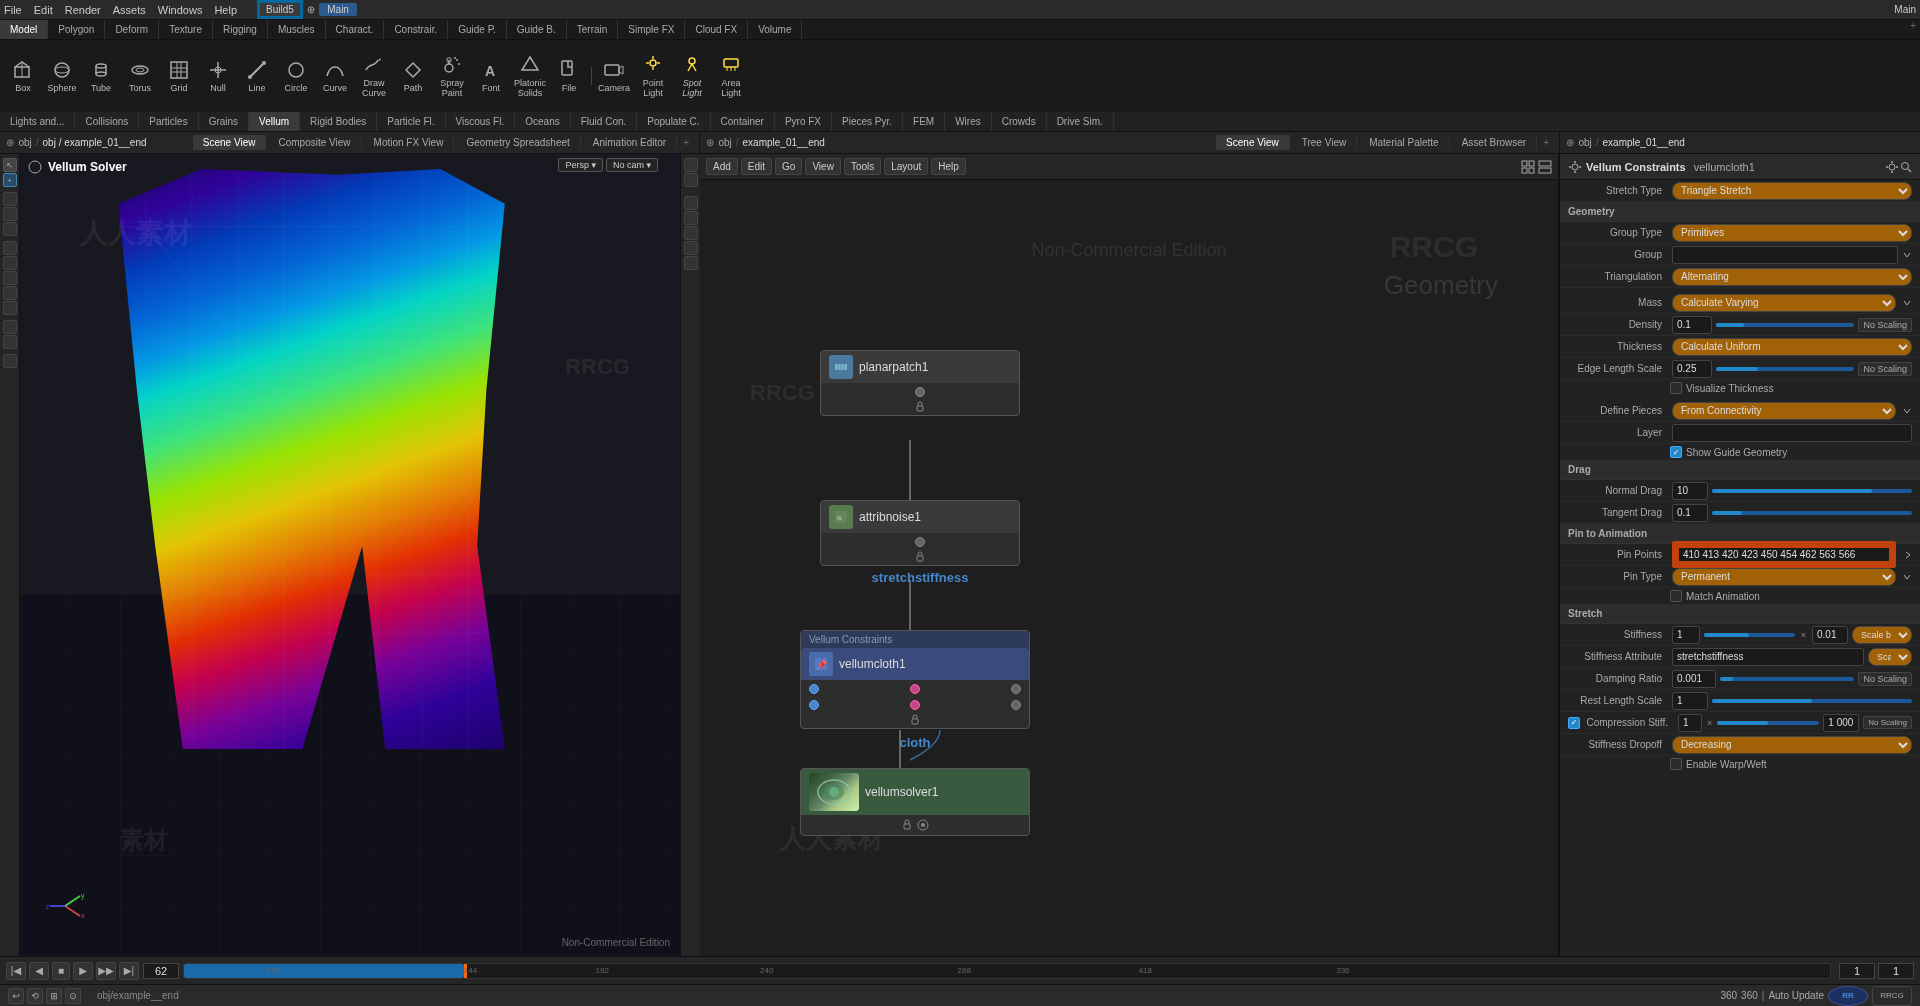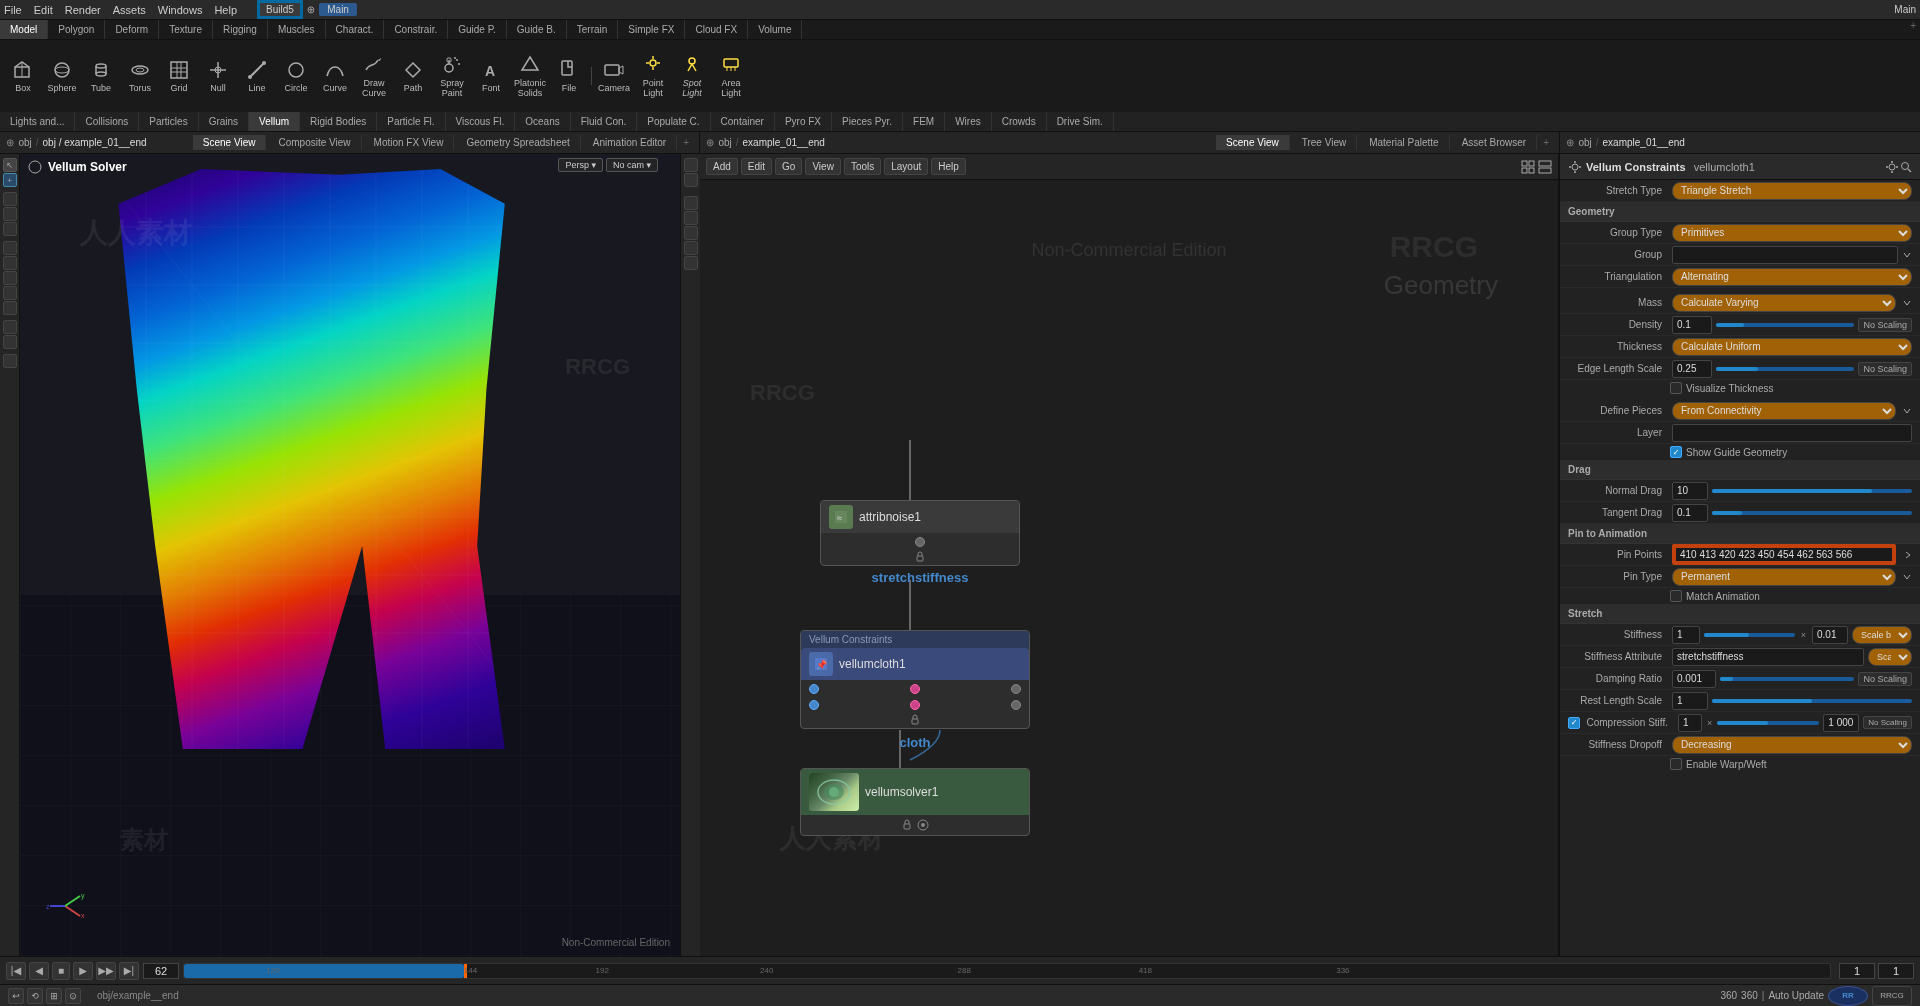--- a/index.html
+++ b/index.html
@@ -344,21 +344,21 @@
       border-radius: 2px;
       display: inline-flex;
       align-items: center;
       justify-content: center;
     }
 
     .pin-points-val {
       font-size: 10px;
       color: #ddd;
       background: #1a1a1a;
-      border: 4px solid #c2410c;
+      border: 7px solid #c2410c;
       padding: 1px 4px;
       border-radius: 2px;
       flex: 1;
     }
 
   </style>
 </head>
 <body>
 
 <div class="app-wrapper">
@@ -754,20 +754,42 @@
         <svg style="position:absolute;top:0;left:0;width:100%;height:100%;pointer-events:none;">
 
           <path d="M 210 260 C 210 300, 210 310, 210 350" stroke="#aaa" stroke-width="1.5" fill="none" opacity="0.7"></path>
 
           <path d="M 210 400 C 210 420, 210 440, 210 460" stroke="#aaa" stroke-width="1.5" fill="none" opacity="0.7"></path>
 
           <path d="M 200 550 C 200 570, 200 580, 200 600" stroke="#aaa" stroke-width="1.5" fill="none" opacity="0.7"></path>
           <path d="M 240 550 C 240 560, 230 570, 210 580" stroke="#4488cc" stroke-width="1.5" fill="none" opacity="0.7"></path>
         </svg>
 
+        <div style="position:absolute; top:170px; left:120px; width:200px;" class="node-box">
+          <div class="node-header">
+            <div class="node-icon" style="background:#4a7aa0;">
+              <svg width="14" height="14" viewBox="0 0 14 14">
+                  <rect x="1" y="4" width="12" height="6" rx="1" fill="#7ab8d0"></rect>
+                  <line x1="4" y1="4" x2="4" y2="10" stroke="#3a5a70" stroke-width="0.5"></line>
+                  <line x1="7" y1="4" x2="7" y2="10" stroke="#3a5a70" stroke-width="0.5"></line>
+                  <line x1="10" y1="4" x2="10" y2="10" stroke="#3a5a70" stroke-width="0.5"></line>
+                </svg>
+            </div>
+            <span class="node-title">planarpatch1</span>
+          </div>
+          <div style="display:flex; justify-content:center; padding:4px;">
+            <div class="node-port gray"></div>
+          </div>
+          <div style="display:flex; justify-content:center; padding-bottom:2px;">
+            <svg width="12" height="12" viewBox="0 0 12 12">
+                <rect x="3" y="5" width="6" height="5" rx="1" stroke="#888" stroke-width="1" fill="none"></rect>
+                <path d="M4 5 V3 a2 2 0 0 1 4 0 V5" stroke="#888" stroke-width="1" fill="none"></path>
+              </svg>
+          </div>
+        </div>
 
         <div style="position:absolute; top:320px; left:120px; width:200px;" class="node-box">
           <div class="node-header">
             <div class="node-icon" style="background:#5a7a50;">
               <svg width="14" height="14" viewBox="0 0 14 14">
                   <rect x="1" y="1" width="12" height="12" rx="1" fill="#6a8a60" opacity="0.8"></rect>
                   <text x="3" y="11" fill="#ddd" font-size="9">≈</text>
                 </svg>
             </div>
             <span class="node-title">attribnoise1</span>

